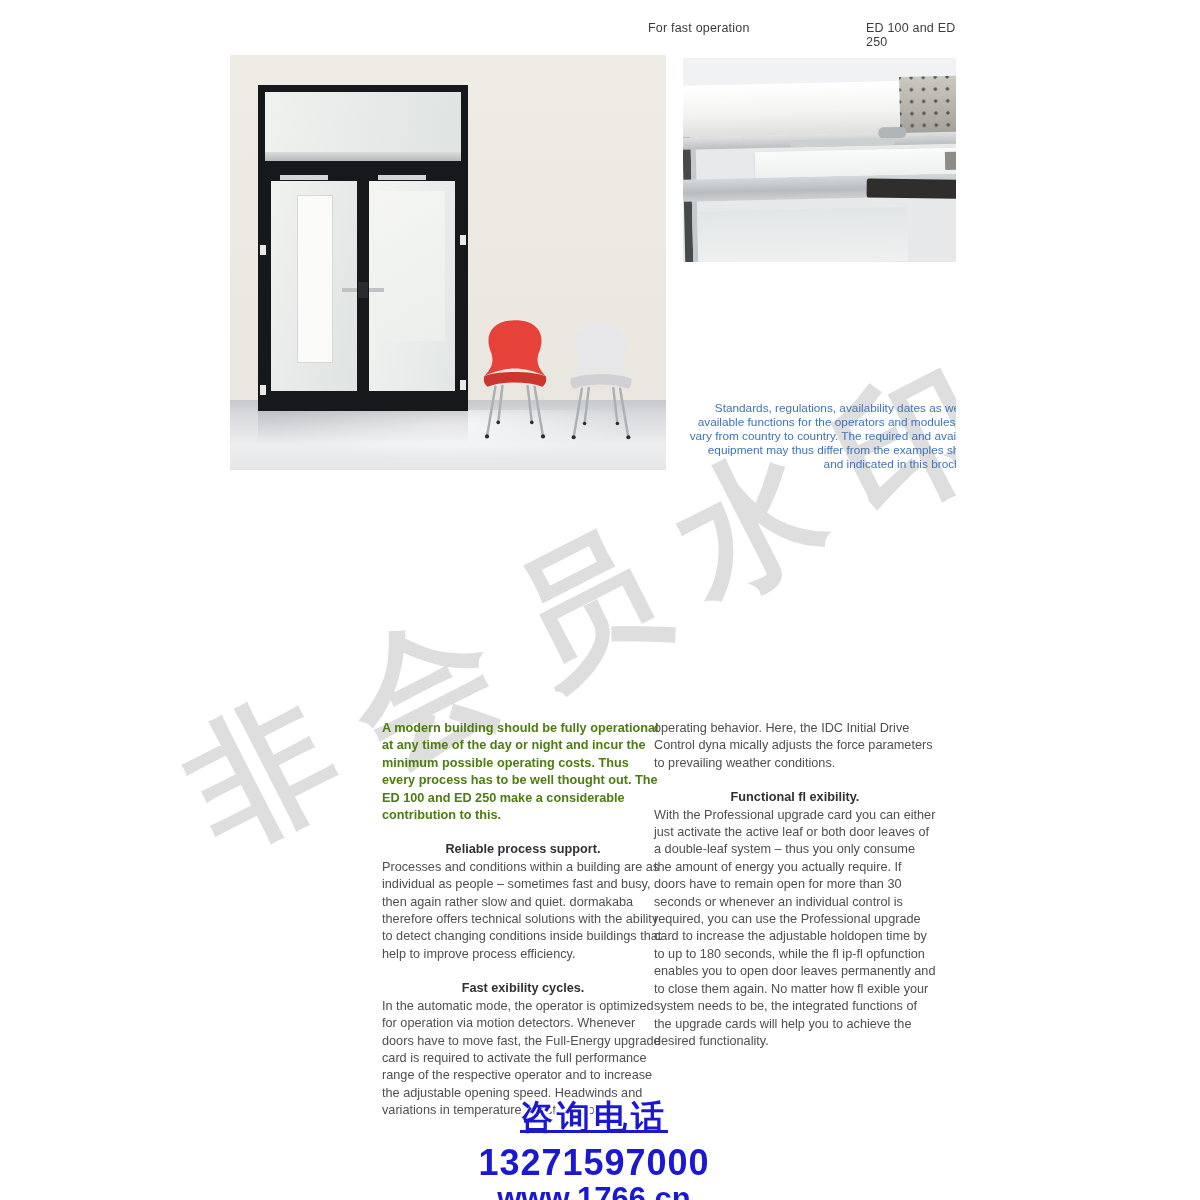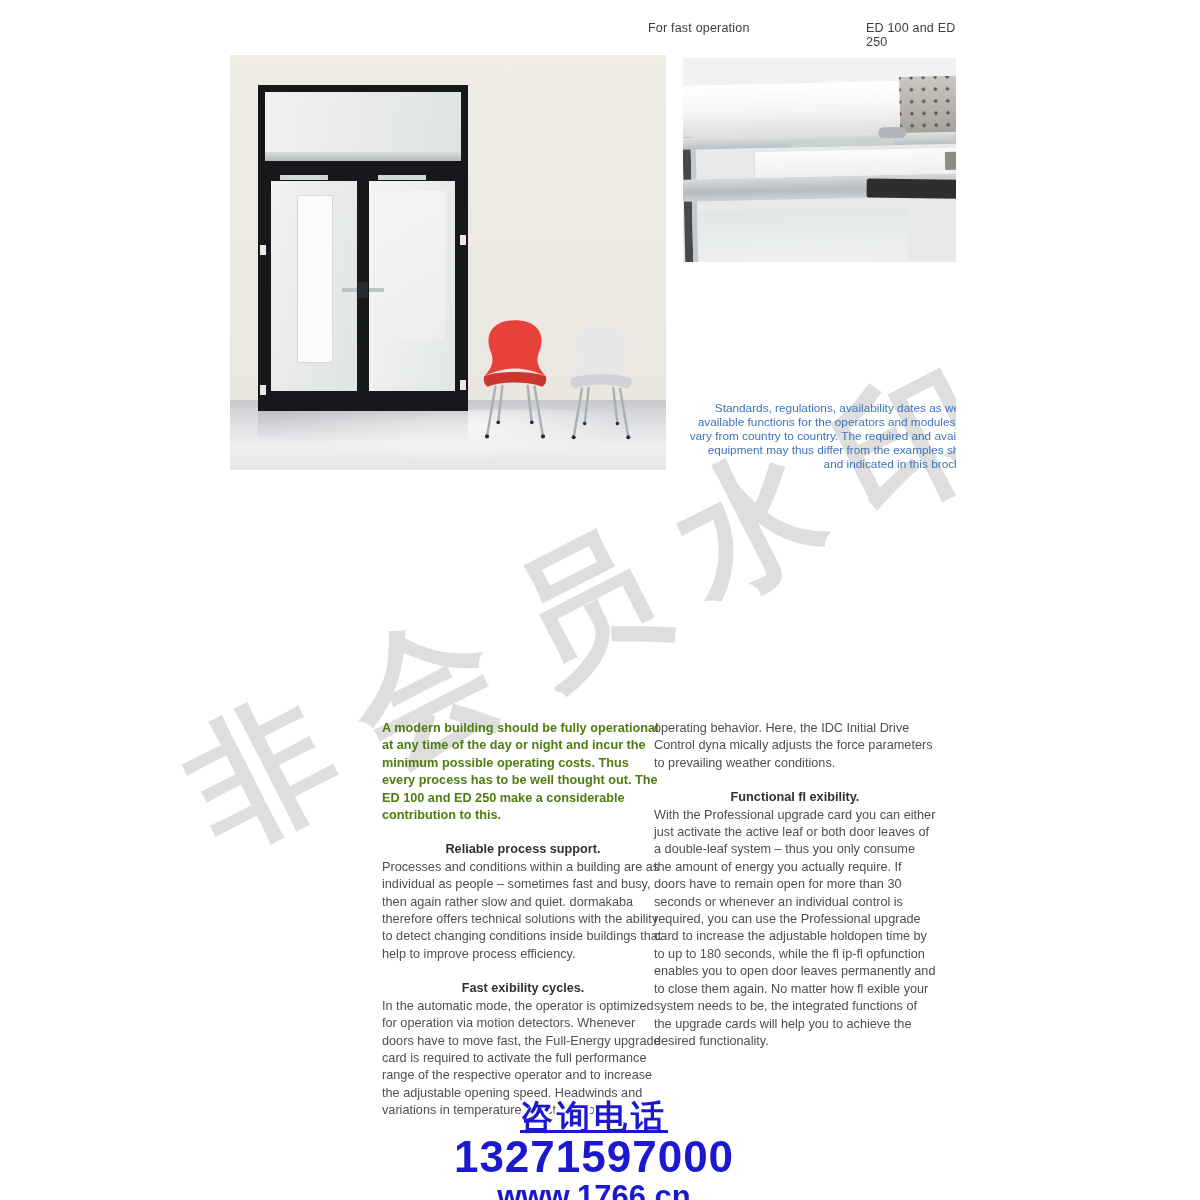--- a/index.html
+++ b/index.html
@@ -103,21 +103,21 @@
   .wm-diagonal { position:absolute; left:130px; top:420px; width:950px; height:360px;
     display:flex; align-items:center; justify-content:center;
     transform:rotate(-27deg); font-size:142px; font-weight:700; letter-spacing:40px;
     color:#8a8a8a; opacity:.28; white-space:nowrap; z-index:2; pointer-events:none;
     font-family:"Liberation Sans", sans-serif; }
   .wm-blue { position:absolute; left:438px; top:1100px; width:312px; text-align:center;
     color:#1b18cf; font-weight:700; z-index:6; line-height:1.0;
     text-shadow:-2px -2px 0 #fff, 2px -2px 0 #fff, -2px 2px 0 #fff, 2px 2px 0 #fff,
                  0 -2px 0 #fff, 0 2px 0 #fff, -2px 0 0 #fff, 2px 0 0 #fff; }
   .wm-blue .l1 { font-size:33px; letter-spacing:4px;text-decoration:underline; }
-  .wm-blue .l2 { font-size:44px; margin-top:2px; letter-spacing:1px; }
+  .wm-blue .l2 { font-size:36px; margin-top:12px; letter-spacing:1px; }
   .wm-blue .l3 { font-size:31px; margin-top:2px; }
   .page-number { position:absolute; left:957px; top:1160px; font-size:11px; color:#3c3c40; z-index:4; }
   .corner-site { position:absolute; left:1122px; top:1170px; font-size:26px; color:#2a2a2e; z-index:6; }
 </style>
 </head>
 <body>
 
 <div class="page">
 
   <span class="hdr left">For fast operation</span>

